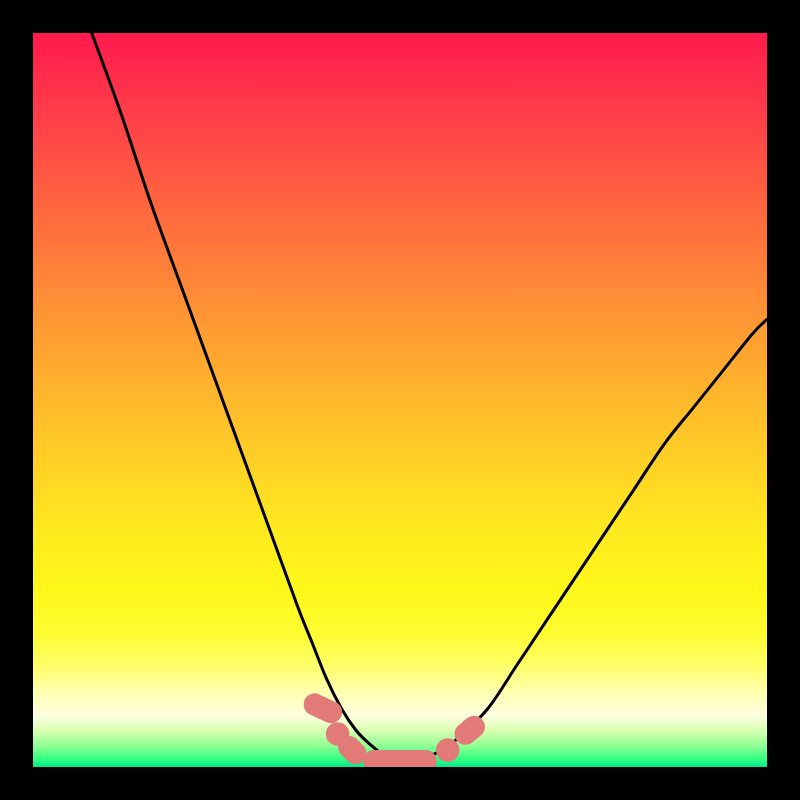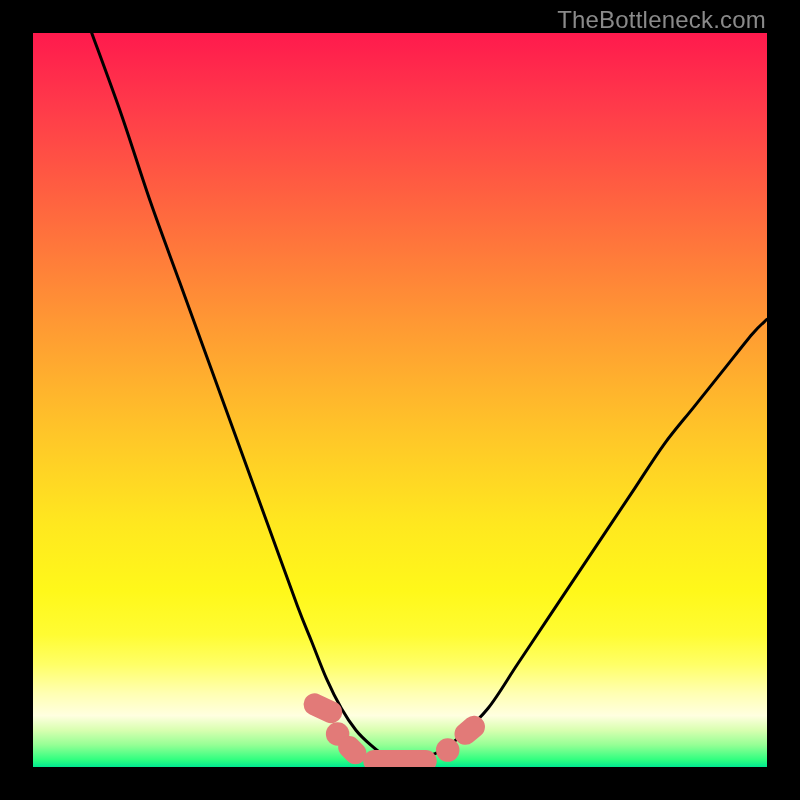--- a/index.html
+++ b/index.html
@@ -60,21 +60,20 @@
     height: 734px;
   }
   .marker {
     fill: #e27a78;
   }
 </style>
 </head>
 <body>
 
 <div class="frame">
-  <div class="watermark">TheBottleneck.com</div>
   <div class="plot-area">
     <svg class="curve" viewBox="0 0 734 734" preserveAspectRatio="none">
       <path id="curve-path" fill="none" stroke="#000000" stroke-width="3" stroke-linecap="round" d="M 58.72 0 C 63.61333333333333 13.456666666666669, 78.29333333333334 52.60333333333335, 88.08 80.74000000000001 C 97.86666666666666 108.87666666666667, 107.65333333333334 140.68333333333328, 117.44 168.81999999999994 C 127.22666666666666 196.9566666666666, 137.01333333333335 222.64666666666668, 146.8 249.56 C 156.58666666666667 276.47333333333336, 166.37333333333333 303.3866666666666, 176.16 330.29999999999995 C 185.94666666666666 357.2133333333333, 195.73333333333335 384.12666666666667, 205.52 411.04 C 215.30666666666667 437.9533333333334, 225.09333333333333 464.8666666666667, 234.88 491.78 C 244.66666666666666 518.6933333333333, 256.9 552.9466666666666, 264.24 572.52 C 271.58000000000004 592.0933333333334, 274.0266666666667 596.9866666666667, 278.92 609.22 C 283.81333333333333 621.4533333333334, 288.7066666666667 634.91, 293.6 645.92 C 298.49333333333334 656.93, 303.38666666666666 666.7166666666667, 308.28 675.28 C 313.1733333333333 683.8433333333332, 318.06666666666666 691.1833333333333, 322.96 697.3 C 327.8533333333333 703.4166666666666, 332.74666666666667 707.6983333333334, 337.64 711.98 C 342.5333333333333 716.2616666666667, 347.4266666666667 720.5433333333333, 352.32 722.99 C 357.2133333333333 725.4366666666667, 362.1066666666667 726.0483333333333, 367 726.66 C 371.8933333333333 727.2716666666666, 376.7866666666667 727.2716666666666, 381.68 726.66 C 386.5733333333333 726.0483333333333, 391.4666666666667 724.825, 396.36 722.99 C 401.25333333333333 721.155, 406.1466666666667 718.7083333333333, 411.04 715.65 C 415.93333333333334 712.5916666666667, 418.38 711.3683333333333, 425.71999999999997 704.64 C 433.05999999999995 697.9116666666666, 445.2933333333333 687.5133333333333, 455.08 675.28 C 464.8666666666667 663.0466666666666, 474.6533333333333 645.92, 484.44 631.24 C 494.2266666666667 616.5600000000001, 504.0133333333333 601.8800000000001, 513.8 587.2 C 523.5866666666666 572.52, 533.3733333333333 557.8399999999999, 543.16 543.16 C 552.9466666666666 528.48, 562.7333333333333 513.8, 572.52 499.12 C 582.3066666666666 484.44, 592.0933333333334 469.76, 601.88 455.08 C 611.6666666666666 440.4, 621.4533333333334 424.49666666666667, 631.24 411.04 C 641.0266666666666 397.58333333333337, 650.8133333333334 386.5733333333334, 660.6 374.34000000000003 C 670.3866666666667 362.1066666666667, 680.1733333333333 349.87333333333333, 689.9599999999999 337.64 C 699.7466666666666 325.40666666666664, 711.9799999999999 309.50333333333333, 719.3199999999999 300.94 C 726.66 292.37666666666667, 731.5533333333333 288.70666666666665, 734 286.26"></path>
       <g id="marker-group">
           <rect x="-11.01" y="-20.185" width="22.02" height="40.37" rx="11.01" ry="11.01" class="marker" transform="translate(289.93 675.28) rotate(-65)"></rect>
           <circle cx="304.61" cy="700.97" r="11.744" class="marker"></circle>
           <rect x="-11.01" y="-15.414000000000001" width="22.02" height="30.828000000000003" rx="11.01" ry="11.01" class="marker" transform="translate(319.29 717.118) rotate(-45)"></rect>
           <rect x="-36.7" y="-11.01" width="73.4" height="22.02" rx="11.01" ry="11.01" class="marker" transform="translate(367 728.128) rotate(0)"></rect>
           <circle cx="414.71" cy="717.118" r="11.744" class="marker"></circle>
           <rect x="-11.01" y="-16.515" width="22.02" height="33.03" rx="11.01" ry="11.01" class="marker" transform="translate(436.72999999999996 697.3) rotate(50)"></rect>

